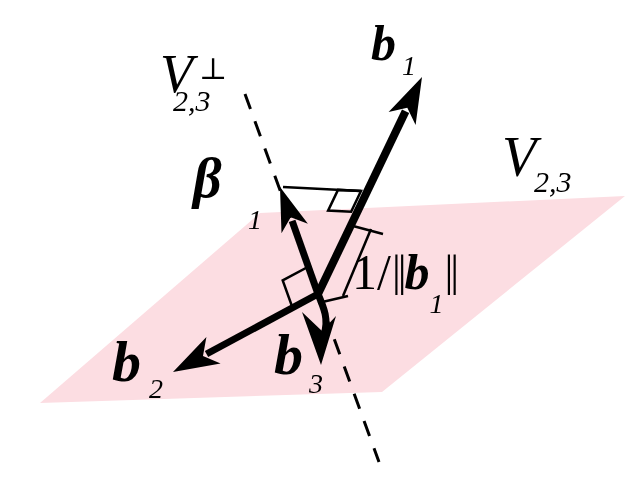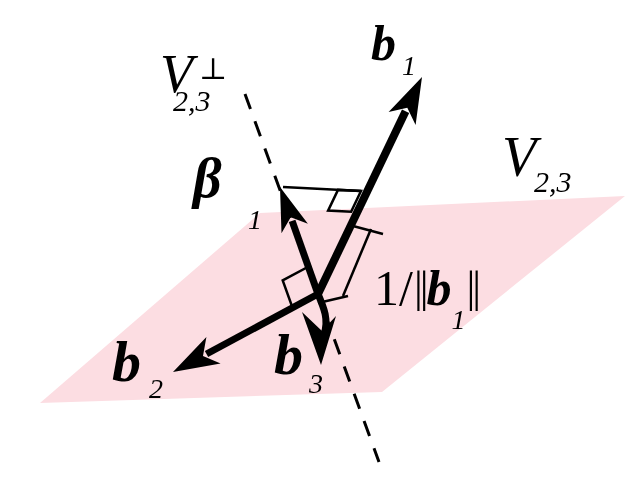--- a/index.html
+++ b/index.html
@@ -27,21 +27,21 @@
   
   #label-b1{left:371px;top:18px;font-size:50px;}
   #label-b1 .sub{left:31px;top:34px;font-size:28px;}
   
   #label-beta1{left:193px;top:150px;font-size:56px;}
   #label-beta1 .sub{left:55px;top:56px;font-size:28px;}
   
   #label-v23{left:502px;top:129px;font-size:56px;}
   #label-v23 .sub{left:32px;top:38px;font-size:30px;}
   
-  #label-recip{left:374px;top:247px;font-size:50px;margin-top:16px;}
+  #label-recip{left:352px;top:247px;font-size:50px;}
   #label-recip .piece{display:inline-block;vertical-align:top;}
   #label-recip .bars{font-size:44px;letter-spacing:-3px;padding:3px 1px 0 1px;font-style:normal;}
   #label-recip .recip-sub{display:inline-block;font-size:28px;font-style:italic;transform:translateY(24px);}
   
   #label-b2{left:112px;top:333px;font-size:58px;}
   #label-b2 .sub{left:37px;top:42px;font-size:28px;}
   
   #label-b3{left:274px;top:326px;font-size:58px;}
   #label-b3 .sub{left:35px;top:44px;font-size:28px;}
 </style>

